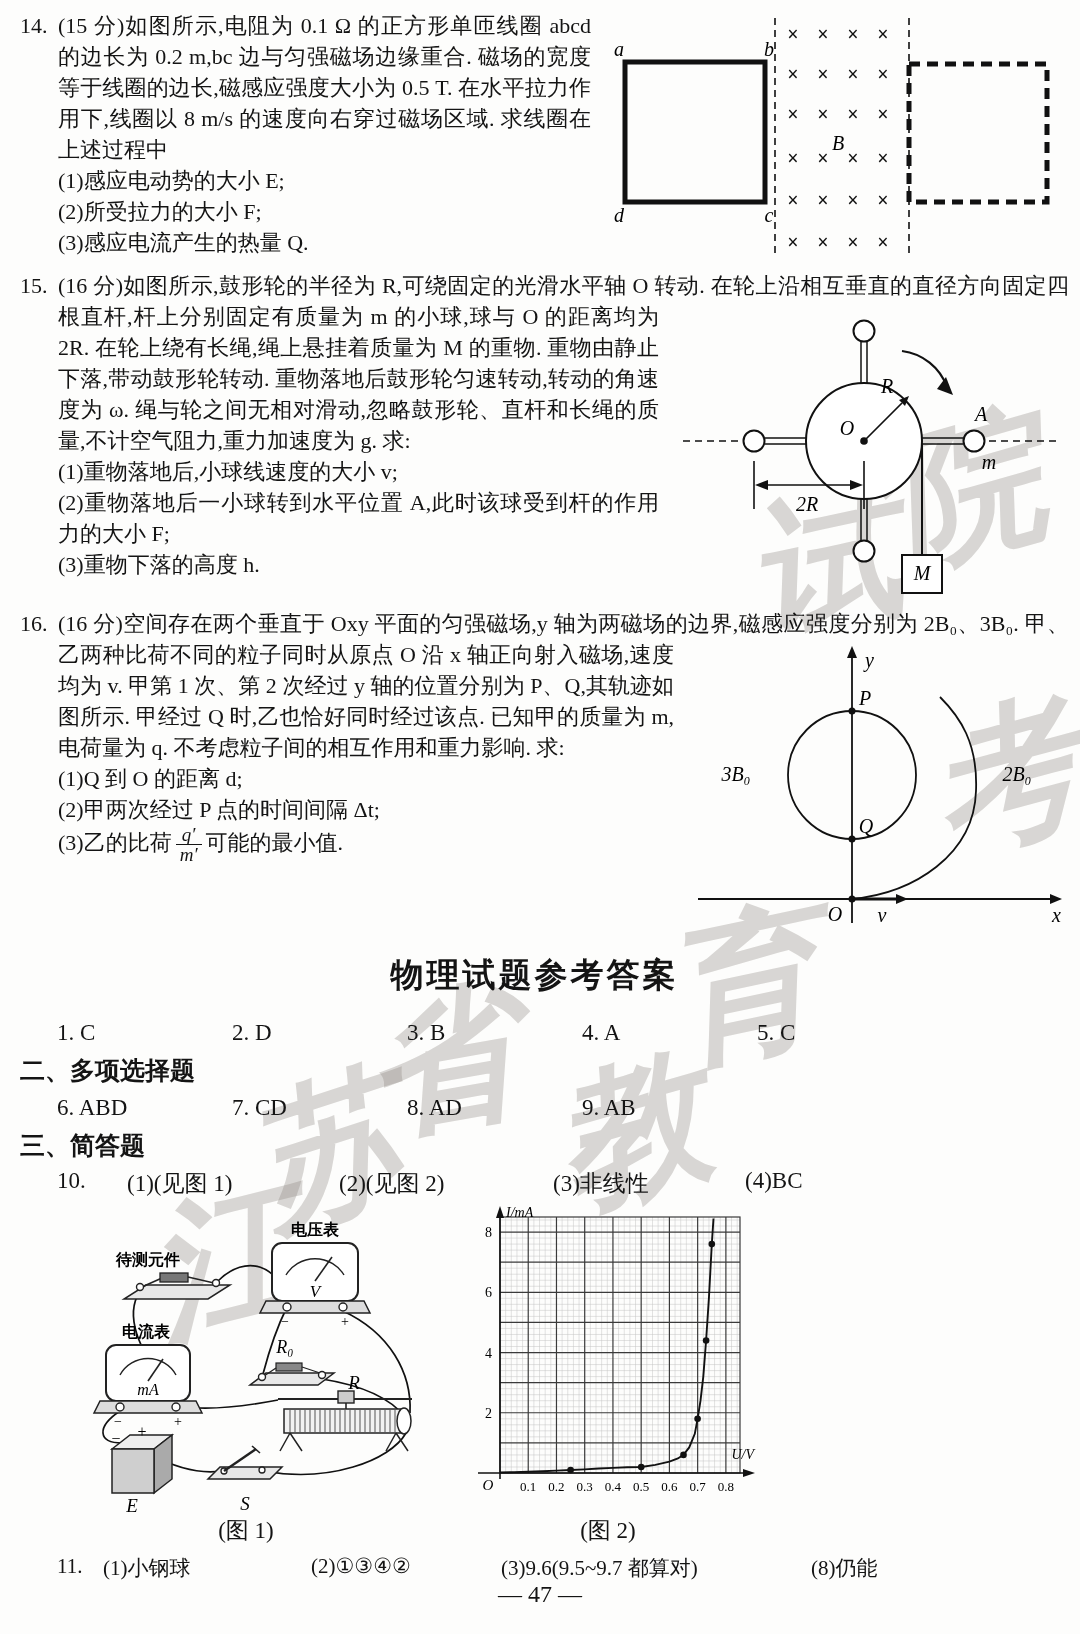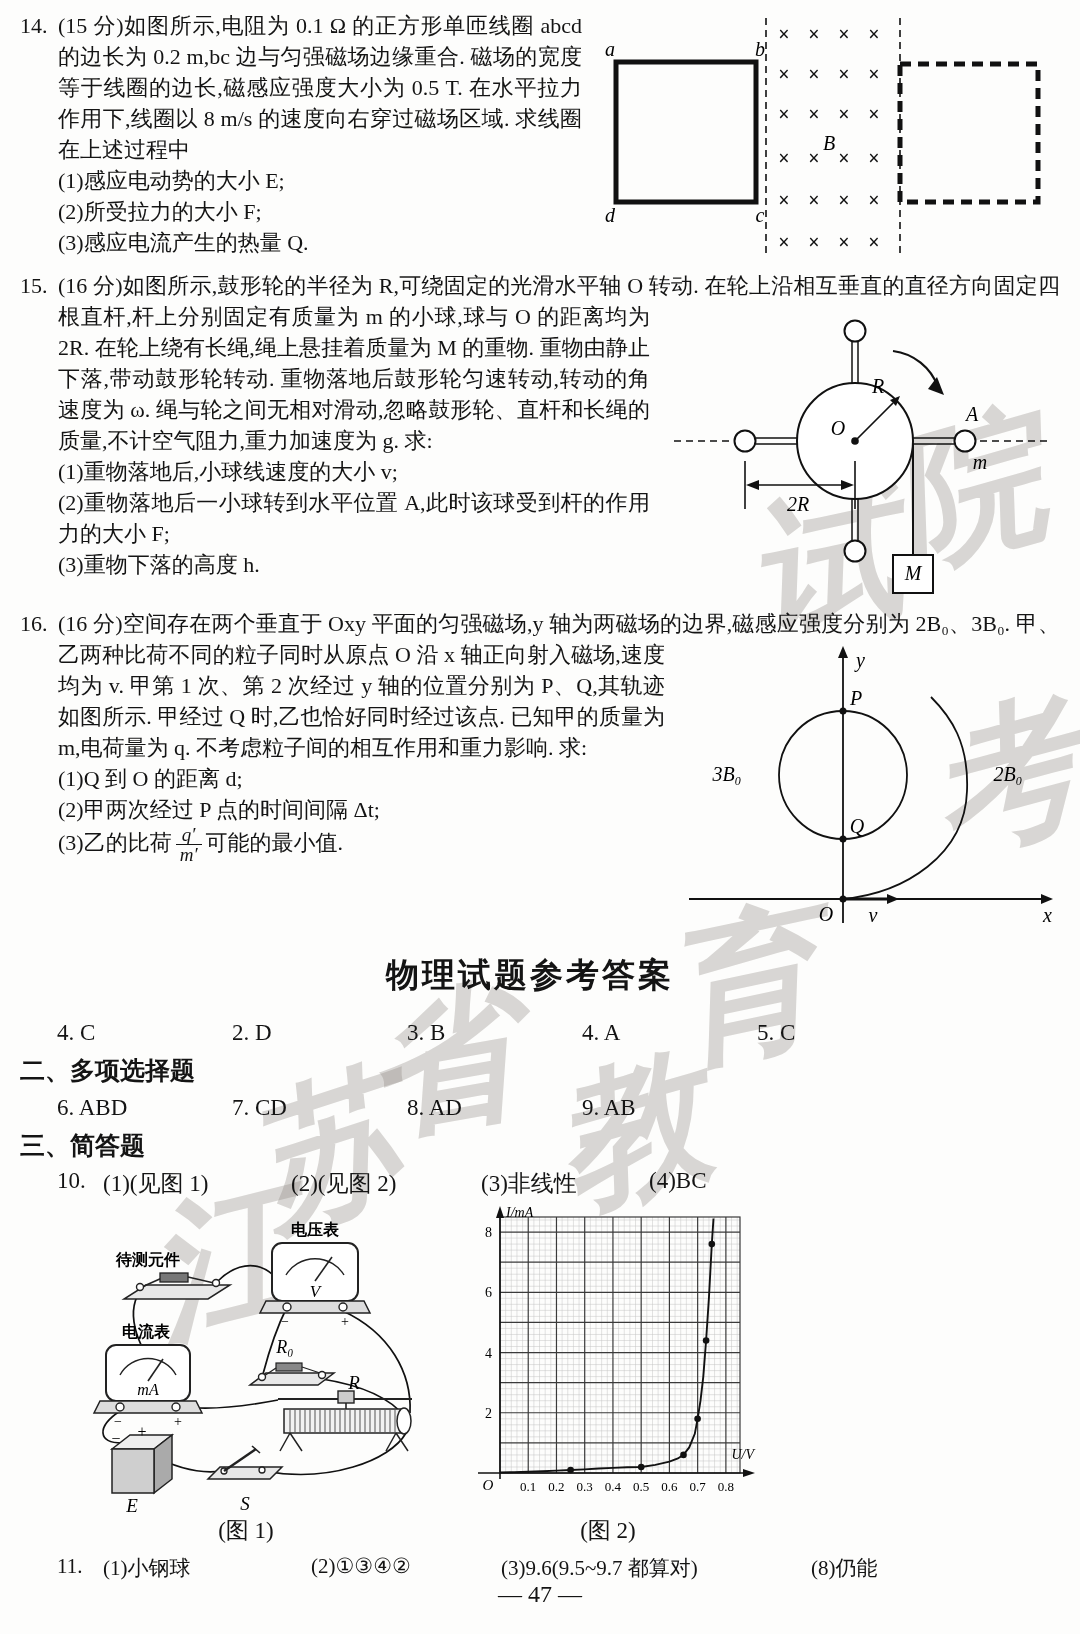--- a/index.html
+++ b/index.html
@@ -1,39 +1,39 @@
 <!DOCTYPE html>
 <html><head>
 <meta charset="utf-8">
 <style>
   html,body{margin:0;padding:0;background:#888;}
   .page{position:relative;width:1080px;height:1634px;background:#fdfdfc;overflow:hidden;
         font-family:"Liberation Serif","DejaVu Serif",serif;color:#141414;}
   #watermark-layer{position:absolute;inset:0;z-index:0;pointer-events:none;}
   .wm{position:absolute;font:italic 900 150px "DejaVu Serif",serif;color:rgba(132,126,120,0.30);line-height:1;}
-  .content{position:relative;z-index:1;padding:10px 20px 0 0;}
+  .content{position:relative;z-index:1;padding:10px 11px 0 0;}
   .question{position:relative;padding-left:58px;font-size:22px;line-height:31px;text-align:justify;}
   .qnum{position:absolute;left:20px;top:0;}
   .item{clear:none;}
   .fig{float:right;}
   .fig14{width:470px;margin:0 0 2px 8px;}
   .fig15{width:400px;margin:2px 0 2px 10px;}
   .fig16{width:385px;margin:2px 0 2px 10px;}
   svg text{font-family:"Liberation Serif","DejaVu Serif",serif;}
   .svg-var{font-style:italic;font-size:20px;}
   .svg-lab{font-family:"Liberation Sans","DejaVu Sans",sans-serif;font-weight:bold;font-size:16px;}
   .frac{display:inline-flex;flex-direction:column;align-items:center;vertical-align:middle;
         line-height:1.02;font-size:19px;font-style:italic;margin:0 4px;}
   .frac .den{border-top:1.6px solid #141414;padding:0 4px;}
   .ans-title{text-align:center;font:bold 33px "Liberation Sans","DejaVu Sans",sans-serif;
              letter-spacing:3px;margin:12px 0 22px 0;}
   .sec-heading{font:bold 25px "Liberation Sans","DejaVu Sans",sans-serif;margin:6px 0 4px 20px;}
   .choice-row{display:flex;margin:8px 0 8px 57px;font-size:23px;}
   .choice-row span{width:175px;}
-  .parts-row{display:flex;margin:6px 0 2px 57px;font-size:23px;}
+  .parts-row{display:flex;margin:6px 0 2px 57px;font-size:23px;gap:24px;}
   .parts-row .num{width:46px;}
   .figs-row{display:flex;align-items:flex-end;margin:4px 0 0 60px;}
   .fig-col{display:flex;flex-direction:column;align-items:center;}
   .fig-caption{font-size:23px;margin-top:2px;}
   .q11-row{display:flex;margin:8px 0 0 57px;font-size:21px;}
   .q11-row .p0{width:208px;}
   .q11-row .p1{width:190px;}
   .q11-row .p2{width:310px;}
   #page-num{position:absolute;left:0;right:0;bottom:26px;text-align:center;font-size:24px;z-index:1;}
   .tick{font-size:13px;}
@@ -206,21 +206,21 @@
             <span class="num">q′</span>
             <span class="den">m′</span>
           </span><span>可能的最小值.</span>
       </div>
     </div>
 
     <div style="clear:both;"></div>
     <div class="ans-title">物理试题参考答案</div>
 
     <div class="choice-row">
-      <span>4. C</span>
+      <span>1. C</span>
       <span>2. D</span>
       <span>3. B</span>
       <span>4. A</span>
       <span>5. C</span>
     </div>
 
     <div class="sec-heading">二、多项选择题</div>
     <div class="choice-row">
       <span>6. ABD</span>
       <span>7. CD</span>

